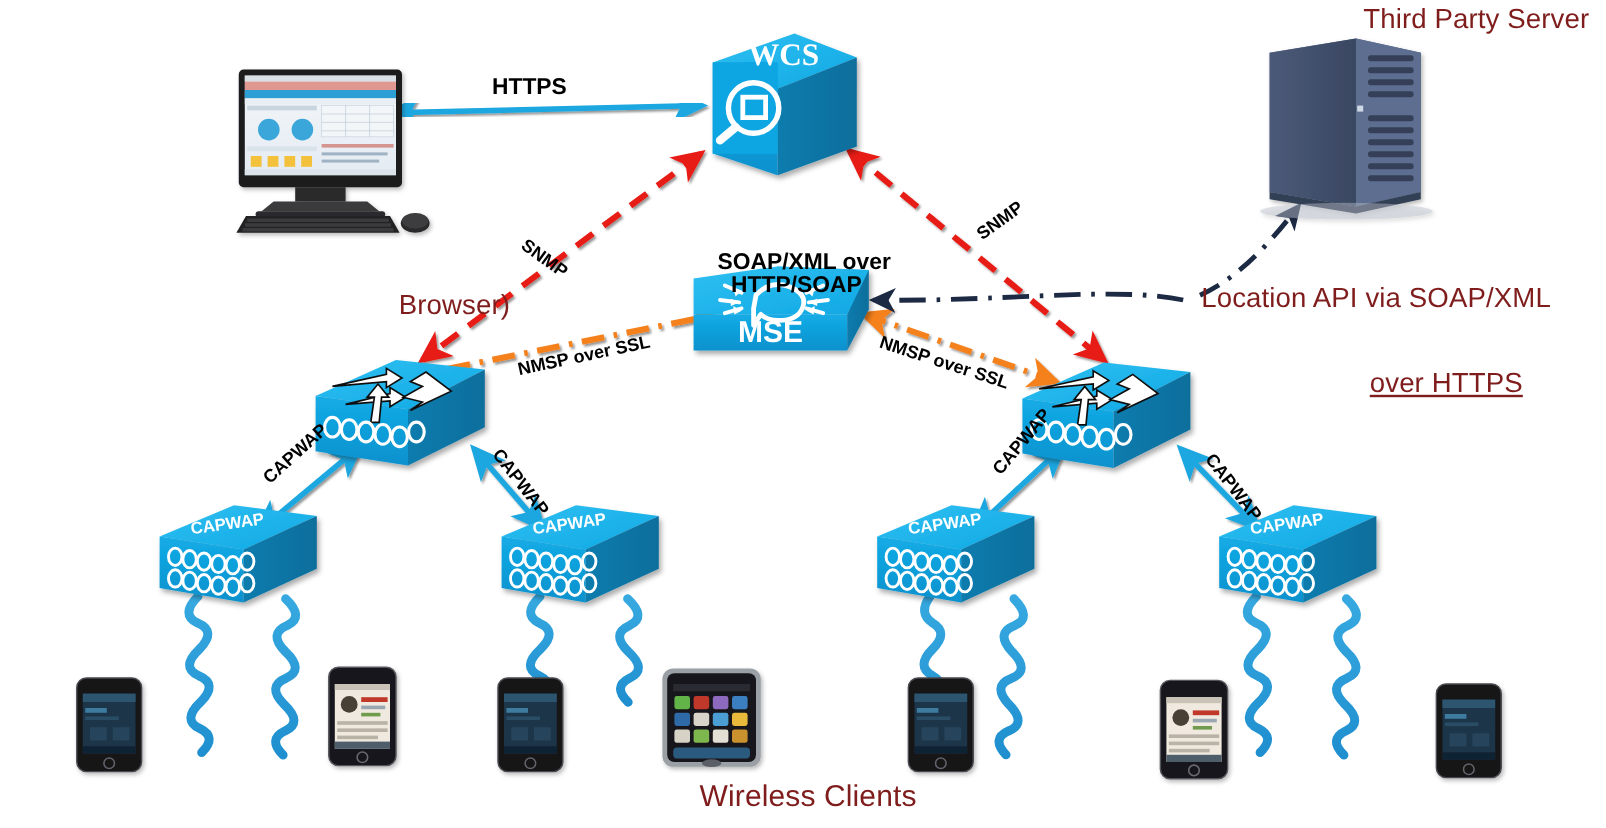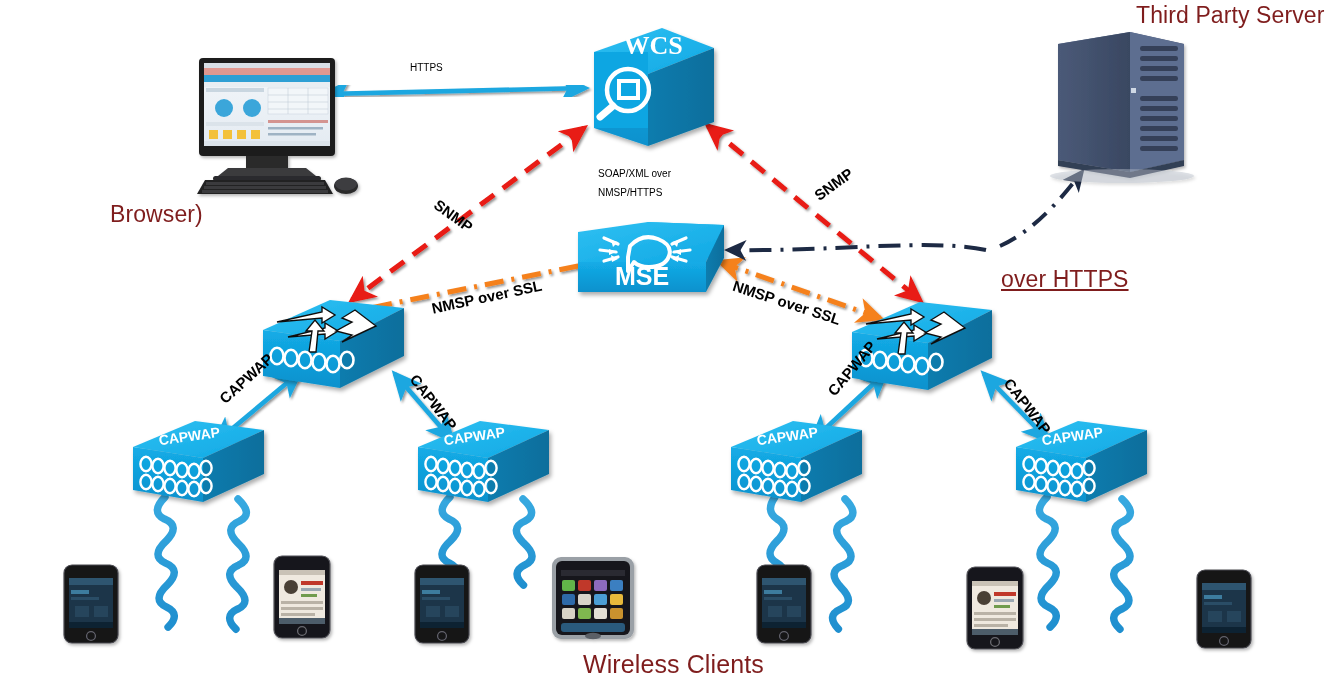--- a/index.html
+++ b/index.html
@@ -5,23 +5,23 @@
   html,body{margin:0;padding:0;background:#fff;}
   body{width:1338px;height:690px;position:relative;overflow:hidden;
        font-family:"Liberation Sans",sans-serif;}
   #stage{position:absolute;left:0;top:0;width:1338px;height:690px;}
   svg.layer{position:absolute;left:0;top:0;width:1338px;height:690px;overflow:visible;}
   #svg-links{z-index:2;}
   #svg-nodes{z-index:3;}
   #labels{position:absolute;left:0;top:0;width:1338px;height:690px;z-index:4;}
   .lbl{position:absolute;white-space:nowrap;}
   .title-txt{color:#7f1d1d;font-size:23px;font-weight:400;letter-spacing:.1px;}
-  .proto{color:#000;font-size:10px;font-weight:normal;}
+  .proto{color:#000;font-size:19px;font-weight:bold;}
   .proto-rot{color:#000;font-size:15px;font-weight:bold;transform-origin:left top;}
-  .centerwrap{text-align:left;}
+  .centerwrap{text-align:right;margin-top:40px;}
 </style>
 </head>
 <body>
 
 <div id="stage">
 
 <svg class="layer" id="svg-links" viewBox="0 0 1338 690">
   <defs>
     <marker id="ah-cyan-e" markerWidth="7" markerHeight="7" refX="5.4" refY="3" orient="auto">
       <path d="M0,0 L6.5,3 L0,6 L1.6,3 Z" fill="#1ba7e0"></path>
@@ -479,28 +479,29 @@
     <text x="788" y="441" text-anchor="middle" transform="rotate(-8 788 441)">CAPWAP</text>
     <text x="1073" y="441" text-anchor="middle" transform="rotate(-8 1073 441)">CAPWAP</text>
   </g>
 </svg>
 
 <div id="labels">
 
   <div class="lbl proto" style="left:410px;top:62px;">HTTPS</div>
 
   <div class="lbl proto centerwrap" style="left:598px;top:168px;width:120px;">SOAP/XML over</div>
-  <div class="lbl proto centerwrap" style="left:598px;top:187px;width:120px;">NMSP/HTTPS</div>
+  <div class="lbl proto centerwrap" style="left:598px;top:187px;width:120px;">HTTP/SOAP</div>
 
   <div class="lbl proto-rot" style="left:441px;top:196px;transform:rotate(36deg);">SNMP</div>
   <div class="lbl proto-rot" style="left:811px;top:190px;transform:rotate(-36deg);">SNMP</div>
 
   <div class="lbl proto-rot" style="left:430px;top:300px;transform:rotate(-12deg);">NMSP over SSL</div>
   <div class="lbl proto-rot" style="left:736px;top:277px;transform:rotate(18deg);">NMSP over SSL</div>
 
+  <div class="lbl title-txt" style="left:1001px;top:235px;">Location API via SOAP/XML</div>
   <div class="lbl title-txt centerwrap" style="left:1001px;top:266px;width:268px;text-decoration:underline;">over HTTPS</div>
 
   <div class="lbl proto-rot" style="left:216px;top:394px;transform:rotate(-42deg);">CAPWAP</div>
   <div class="lbl proto-rot" style="left:420px;top:371px;transform:rotate(52deg);">CAPWAP</div>
   <div class="lbl proto-rot" style="left:824px;top:388px;transform:rotate(-50deg);">CAPWAP</div>
   <div class="lbl proto-rot" style="left:1014px;top:375px;transform:rotate(52deg);">CAPWAP</div>
 
   <div class="lbl title-txt centerwrap" style="left:110px;top:201px;width:315px;">Browser)</div>
 
   <div class="lbl title-txt" style="left:1136px;top:2px;">Third Party Server</div>

